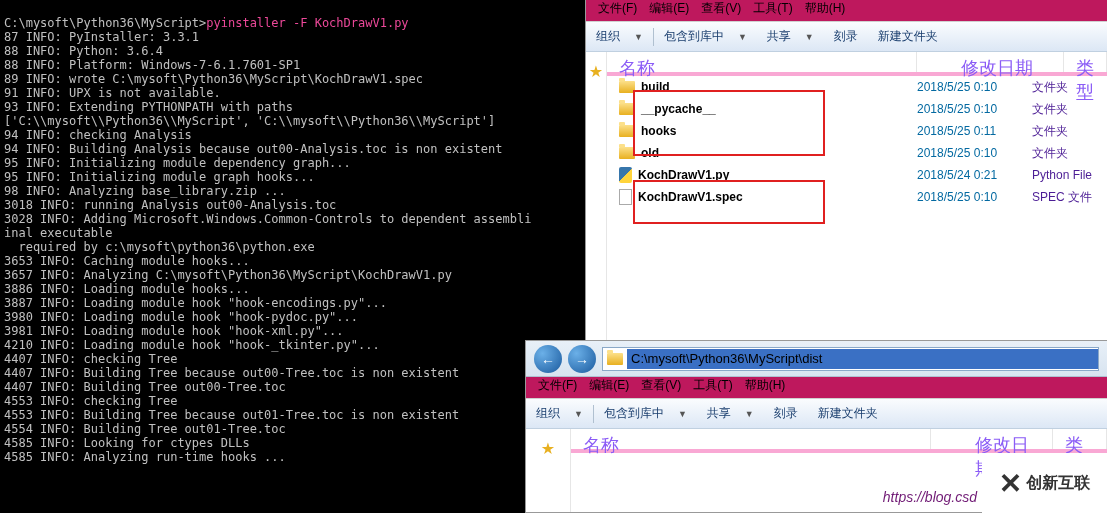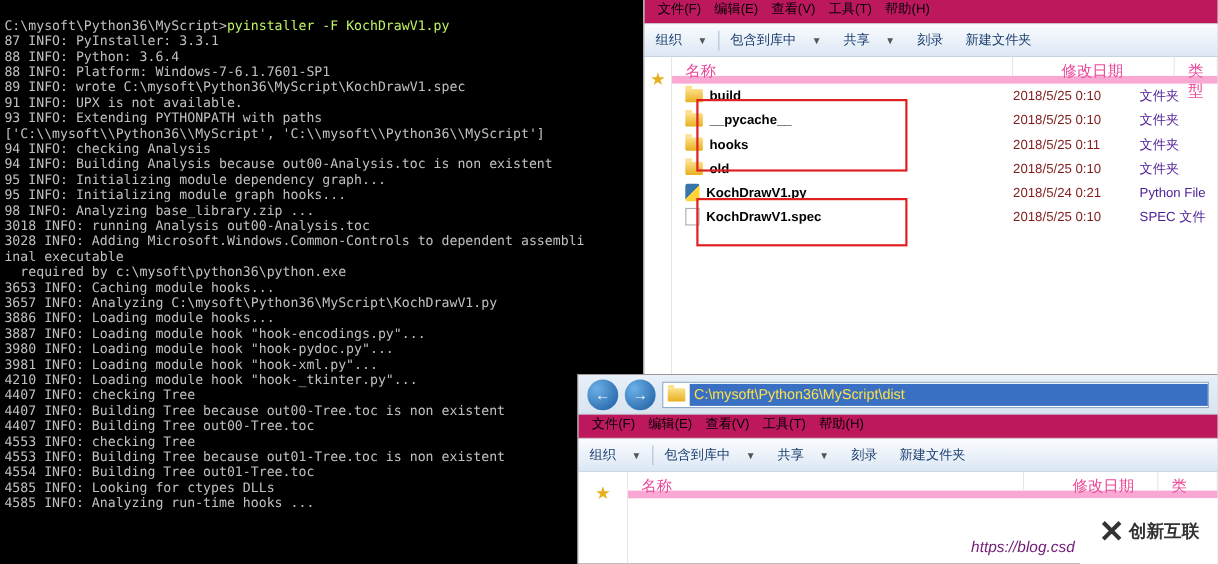--- a/index.html
+++ b/index.html
@@ -1,67 +1,67 @@
 <!DOCTYPE html>
 <html><head>
   <meta charset="utf-8">
   <style>
     * { margin: 0; padding: 0; box-sizing: border-box; }
     body { font-family: "Microsoft YaHei", Arial, sans-serif; width: 1107px; height: 513px; overflow: hidden; position: relative; background: #fff; }
     
     
     .terminal { position: absolute; left: 0; top: 0; width: 585px; height: 513px; background: #000; color: #c0c0c0; font-family: "Consolas", monospace; font-size: 12px; line-height: 14px; padding: 2px 4px; white-space: pre; overflow: hidden; }
     .terminal .prompt-line { color: #c0c0c0; }
-    .terminal .cmd { color: #bef264; }
+    .terminal .cmd { color: #ec4899; }
     
     
     .explorer1 { position: absolute; left: 585px; top: 0; width: 522px; height: 340px; background: #fff; border-left: 1px solid #999; }
     .explorer2 { position: absolute; left: 525px; top: 340px; width: 582px; height: 173px; background: #fff; border: 1px solid #999; border-right: none; }
     
     .menubar { height: 22px; background: #be185d; border-bottom: 1px solid #d0d0d0; display: flex; align-items: flex-start; padding-left: 6px; font-size: 12px; }
     .menubar span { padding: 0 6px; cursor: default; }
     
     .toolbar { height: 30px; background: linear-gradient(#fafcfe, #dce7f5); border-bottom: 1px solid #c0d0e0; display: flex; align-items: center; font-size: 12px; }
     .toolbar span { padding: 0 10px; color: #1a3e6e; cursor: default; }
     .toolbar .arrow { font-size: 9px; color: #555; margin-left: -6px; }
     .toolbar-sep { width: 1px; height: 18px; background: #b0c0d0; }
     
     .content-row { display: flex; height: calc(100% - 52px); }
     .sidebar { width: 45px; background: #fff; border-right: 1px solid #e6e6e6; padding-top: 6px; }
     .sidebar .star { width: 20px; height: 20px; margin: 4px auto; color: #e8b020; font-size: 16px; text-align: center; }
     
     .filelist { flex: 1; background: #fff; }
-    .filehdr { display: flex; height: 24px; border-bottom: 7px solid #f9a8d4; font-size: 14px; color: #ec4899; }
+    .filehdr { display: flex; height: 24px; border-bottom: 4px solid #f9a8d4; font-size: 18px; color: #8b5cf6; }
     .filehdr div { padding: 4px 12px; border-right: 1px solid #e6e6e6; }
     .col-name { width: 310px; }
     .col-date { width: 115px; margin-left: 32px; }
     .col-type { flex: 1; }
     
     .fileitem { display: flex; height: 22px; align-items: center; font-size: 12px; }
     .fileitem .fi-name { width: 310px; padding-left: 12px; display: flex; align-items: center; gap: 6px; font-weight: bold; }
-    .fileitem .fi-date { width: 115px; color: #7f1d1d; }
+    .fileitem .fi-date { width: 115px; color: #0369a1; }
     .fileitem .fi-type { flex: 1; color: #4c1d95; }
     
     .folder-icon { width: 16px; height: 12px; background: linear-gradient(#fce08a, #e8b020); border-radius: 1px; display: inline-block; position: relative; }
     .folder-icon::before { content: ""; position: absolute; top: -3px; left: 0; width: 6px; height: 3px; background: #fce08a; border-radius: 1px 1px 0 0; }
     .file-icon { width: 13px; height: 16px; background: #fff; border: 1px solid #aaa; display: inline-block; position: relative; }
     .py-icon { width: 13px; height: 16px; background: linear-gradient(135deg, #3776ab 50%, #ffd43b 50%); border-radius: 2px; display: inline-block; }
     .exe-icon { width: 16px; height: 16px; background: linear-gradient(#4a90d9, #1a5a9e); border-radius: 2px; display: inline-block; position: relative; }
     .exe-icon::after { content: ""; position: absolute; top: 3px; left: 3px; width: 10px; height: 10px; background: #ffd43b; border-radius: 1px; }
     
     .redbox { position: absolute; border: 2px solid #e02020; pointer-events: none; }
     .rb1 { left: 633px; top: 90px; width: 192px; height: 66px; }
     .rb2 { left: 633px; top: 180px; width: 192px; height: 44px; }
     
     
     .navbar { height: 36px; background: linear-gradient(#e8f0f8, #d8e4f0); display: flex; align-items: center; padding: 4px 8px; gap: 6px; border-bottom: 1px solid #b0c0d0; }
     .navbtn { width: 28px; height: 28px; border-radius: 14px; background: radial-gradient(circle at 30% 30%, #6bb0e8, #1a5a9e); display: flex; align-items: center; justify-content: center; color: #fff; font-size: 14px; }
     .addressbar { flex: 1; height: 24px; background: #fff; border: 1px solid #8aa8c8; display: flex; align-items: center; }
     .addressbar .fi { margin: 0 4px; }
-    .addressbar input { border: none; outline: none; flex: 1; font-size: 13px; background: #3a70c4; color: #fde047; padding: 2px 4px; height: 20px; }
+    .addressbar input { border: none; outline: none; flex: 1; font-size: 13px; background: #3a70c4; color: #000000; padding: 2px 4px; height: 20px; }
     
     .explorer2 .content-row { height: calc(100% - 88px); }
     .explorer2 .filehdr .col-name { width: 360px; }
     .explorer2 .filehdr .col-date { width: 90px; }
     .explorer2 .fileitem .fi-name { width: 360px; }
     .explorer2 .fileitem .fi-date { width: 90px; }
     
     .watermark { position: absolute; right: 130px; bottom: 8px; color: #701a75; font-size: 14px; font-style: italic; }
     .logo { position: absolute; right: 0; bottom: 0; width: 125px; height: 60px; background: #fff; display: flex; align-items: center; justify-content: center; font-size: 16px; color: #333; font-weight: bold; }
     .logo .cx { font-size: 28px; color: #333; margin-right: 4px; }

